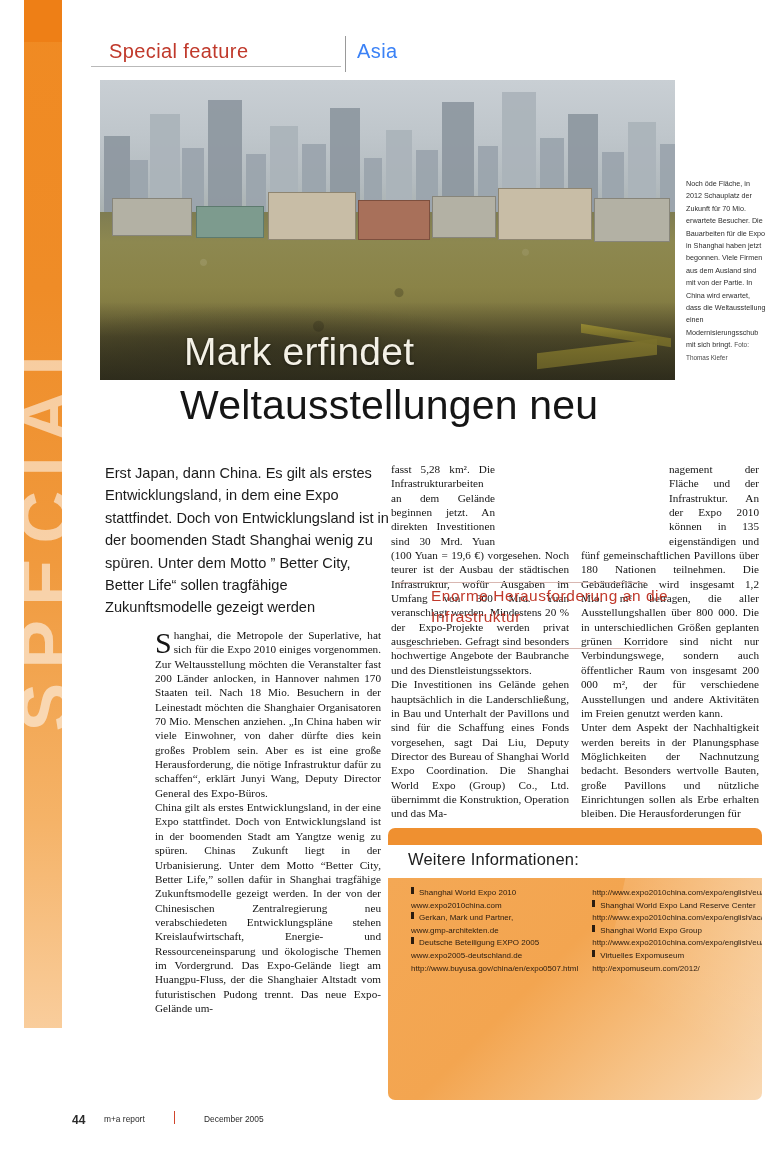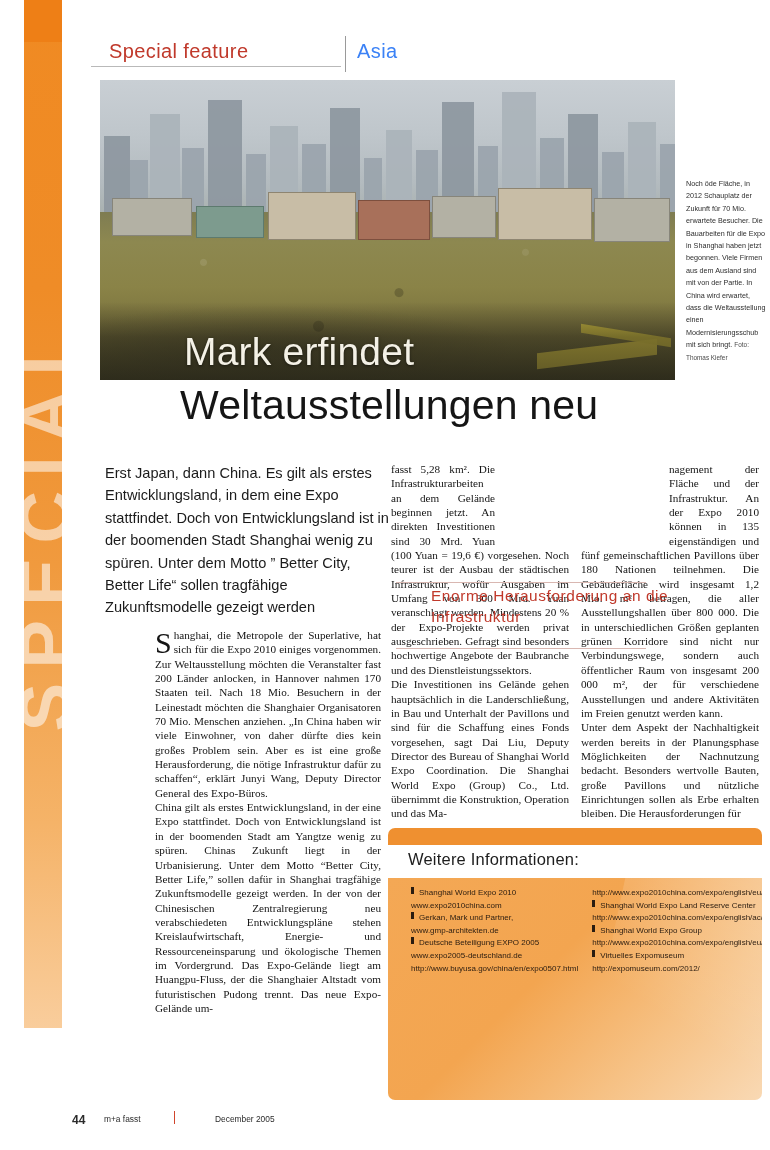--- a/index.html
+++ b/index.html
@@ -199,21 +199,21 @@
   .ib-url{display:block;}
 
   
   .footer{
     position:absolute;left:72px;top:1112px;width:400px;height:16px;
     font-size:8.4px;color:#2b2b2b;
   }
   .f-page{position:absolute;left:0;top:1px;font-weight:bold;font-size:12px;}
   .f-mag{position:absolute;left:32px;top:2px;}
   .f-sep{position:absolute;left:102px;top:-1px;width:1px;height:13px;background:#d0452c;}
-  .f-date{position:absolute;left:109px;top:2px;padding-left:34px;}
+  .f-date{position:absolute;left:98px;top:2px;padding-left:34px;}
 </style>
 </head>
 <body>
 
 <div class="page">
 
   <div class="side-tab">
     <div class="side-tab-bar"></div>
     <div class="side-tab-top"></div>
     <div class="side-word">SPECIAL</div>
@@ -321,18 +321,18 @@
             <span class="ib-url">http://www.expo2010china.com/expo/english/eu/weg/index.html</span>
             <span class="ib-item name"><span class="ib-bullet"></span>Virtuelles Expomuseum</span>
             <span class="ib-url">http://expomuseum.com/2012/</span>
           </div>
       </div>
     </div>
   </div>
 
   <div class="footer">
     <span class="f-page">44</span>
-    <span class="f-mag">m+a fasst</span>
+    <span class="f-mag">m+a report</span>
     <span class="f-sep"></span>
     <span class="f-date">December 2005</span>
   </div>
 
 </div>
 
 </body></html>

